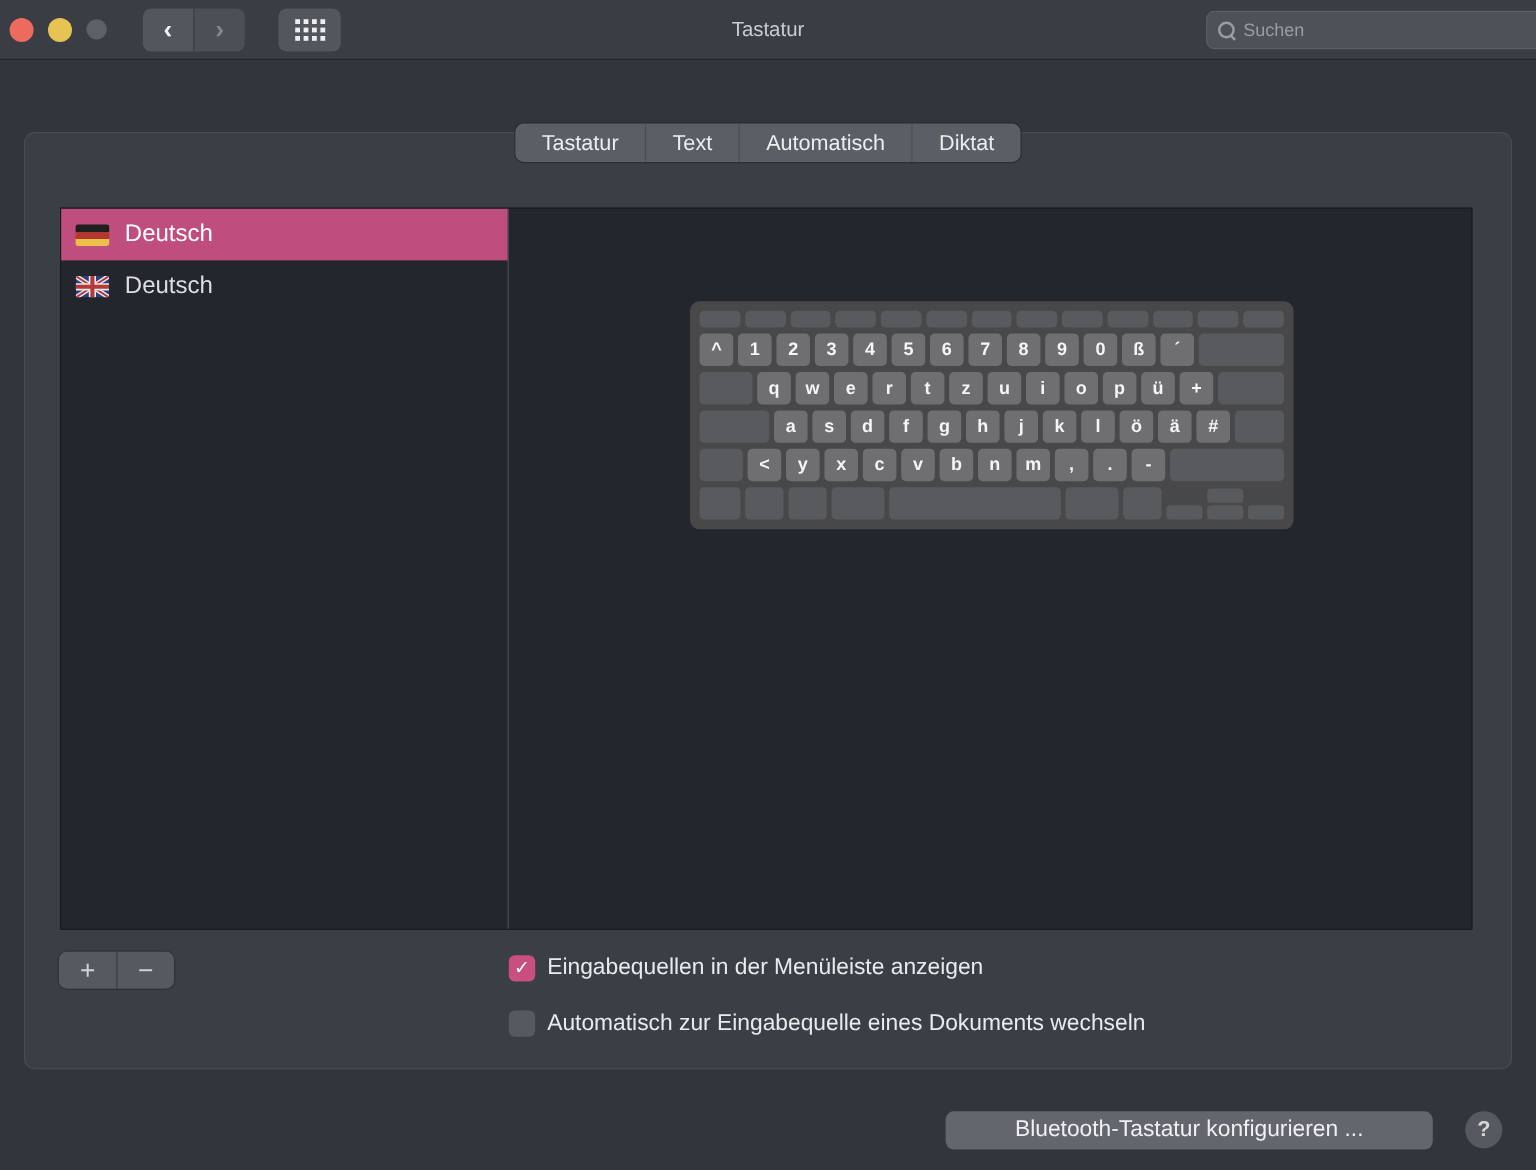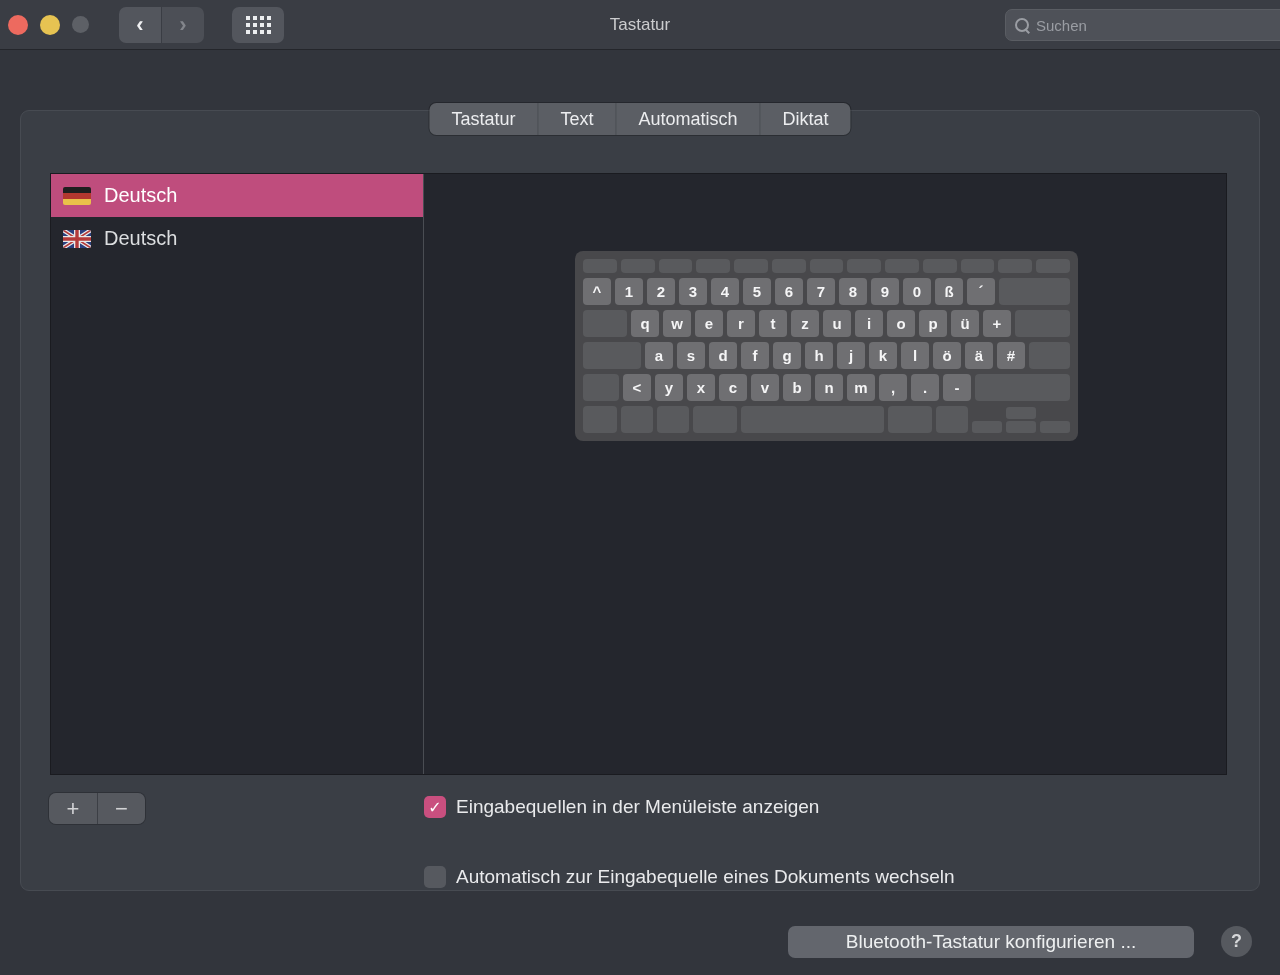--- a/index.html
+++ b/index.html
@@ -118,21 +118,21 @@
     border-radius:7px; overflow:hidden; box-shadow:0 0 0 1px rgba(0,0,0,.2);
   }
   .ar-btn {
     width:48px; height:31px; background:#56595f; color:#d2d3d5;
     display:flex; align-items:center; justify-content:center; font-size:22px; font-weight:300;
   }
   .ar-btn.minus { border-left:1px solid #3c3f45; }
 
   .checkline { position:absolute; left:424px; display:flex; align-items:center; }
   .checkline.c1 { top:796px; }
-  .checkline.c2 { top:866px; }
+  .checkline.c2 { top:842px; }
   .checkbox {
     width:22px; height:22px; border-radius:5px; background:#56595f;
     display:flex; align-items:center; justify-content:center;
     font-size:16px; font-weight:bold; color:#ffffff;
   }
   .checkbox.checked { background:#c94f7f; }
   .checkline .cb-label { margin-left:10px; font-size:19px; color:#e9eaec; }
 
   .bt-button {
     position:absolute; left:788px; top:926px; width:406px; height:32px;

